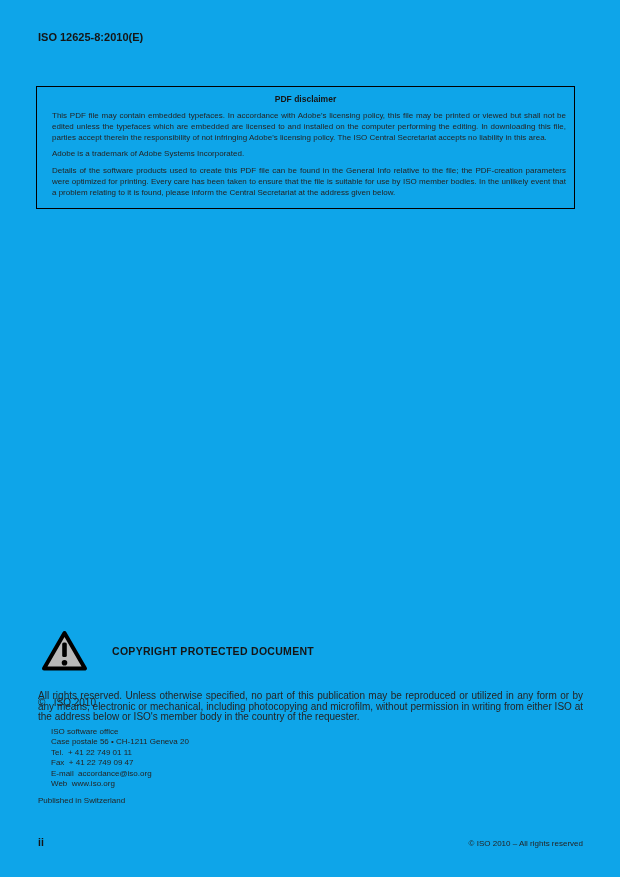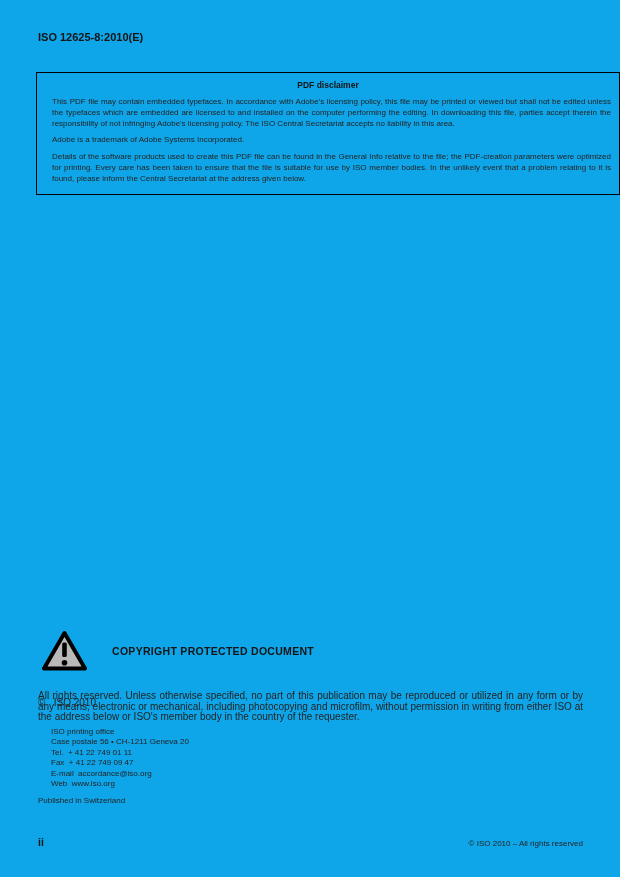--- a/index.html
+++ b/index.html
@@ -20,22 +20,22 @@
     position: absolute;
     left: 38px;
     top: 31px;
     font-size: 11px;
     font-weight: bold;
     color: #151515;
   }
   .disclaimer-box {
     position: absolute;
     left: 36px;
-    top: 72px;
-    width: 584px;
+    top: 86px;
+    width: 539px;
     box-sizing: border-box;
     border: 1px solid #000000;
     padding: 5px 8px 7px 8px;
   }
   .disclaimer-title {
     text-align: center;
     font-weight: bold;
     font-size: 8.5px;
     margin: 2px 0 7px 0;
     color: #151515;
@@ -143,21 +143,21 @@
       <circle cx="23.5" cy="32.8" r="2.8" fill="#000000"></circle>
     </svg>
     <div class="banner-label">COPYRIGHT PROTECTED DOCUMENT</div>
   </div>
 
   <div class="copyright-line">©   ISO 2010</div>
 
   <div class="rights-text">All rights reserved. Unless otherwise specified, no part of this publication may be reproduced or utilized in any form or by any means, electronic or mechanical, including photocopying and microfilm, without permission in writing from either ISO at the address below or ISO's member body in the country of the requester.</div>
 
   <div class="address-block">
-    <div class="address-line">ISO printing office</div>
+    <div class="address-line">ISO software office</div>
     <div class="address-line">Case postale 56 • CH-1211 Geneva 20</div>
     <div class="address-line">Tel.  + 41 22 749 01 11</div>
     <div class="address-line">Fax  + 41 22 749 09 47</div>
     <div class="address-line">E-mail  accordance@iso.org</div>
     <div class="address-line">Web  www.iso.org</div>
   </div>
 
   <div class="published-line">Published in Switzerland</div>
 
   <div class="footer-page-num">ii</div>

